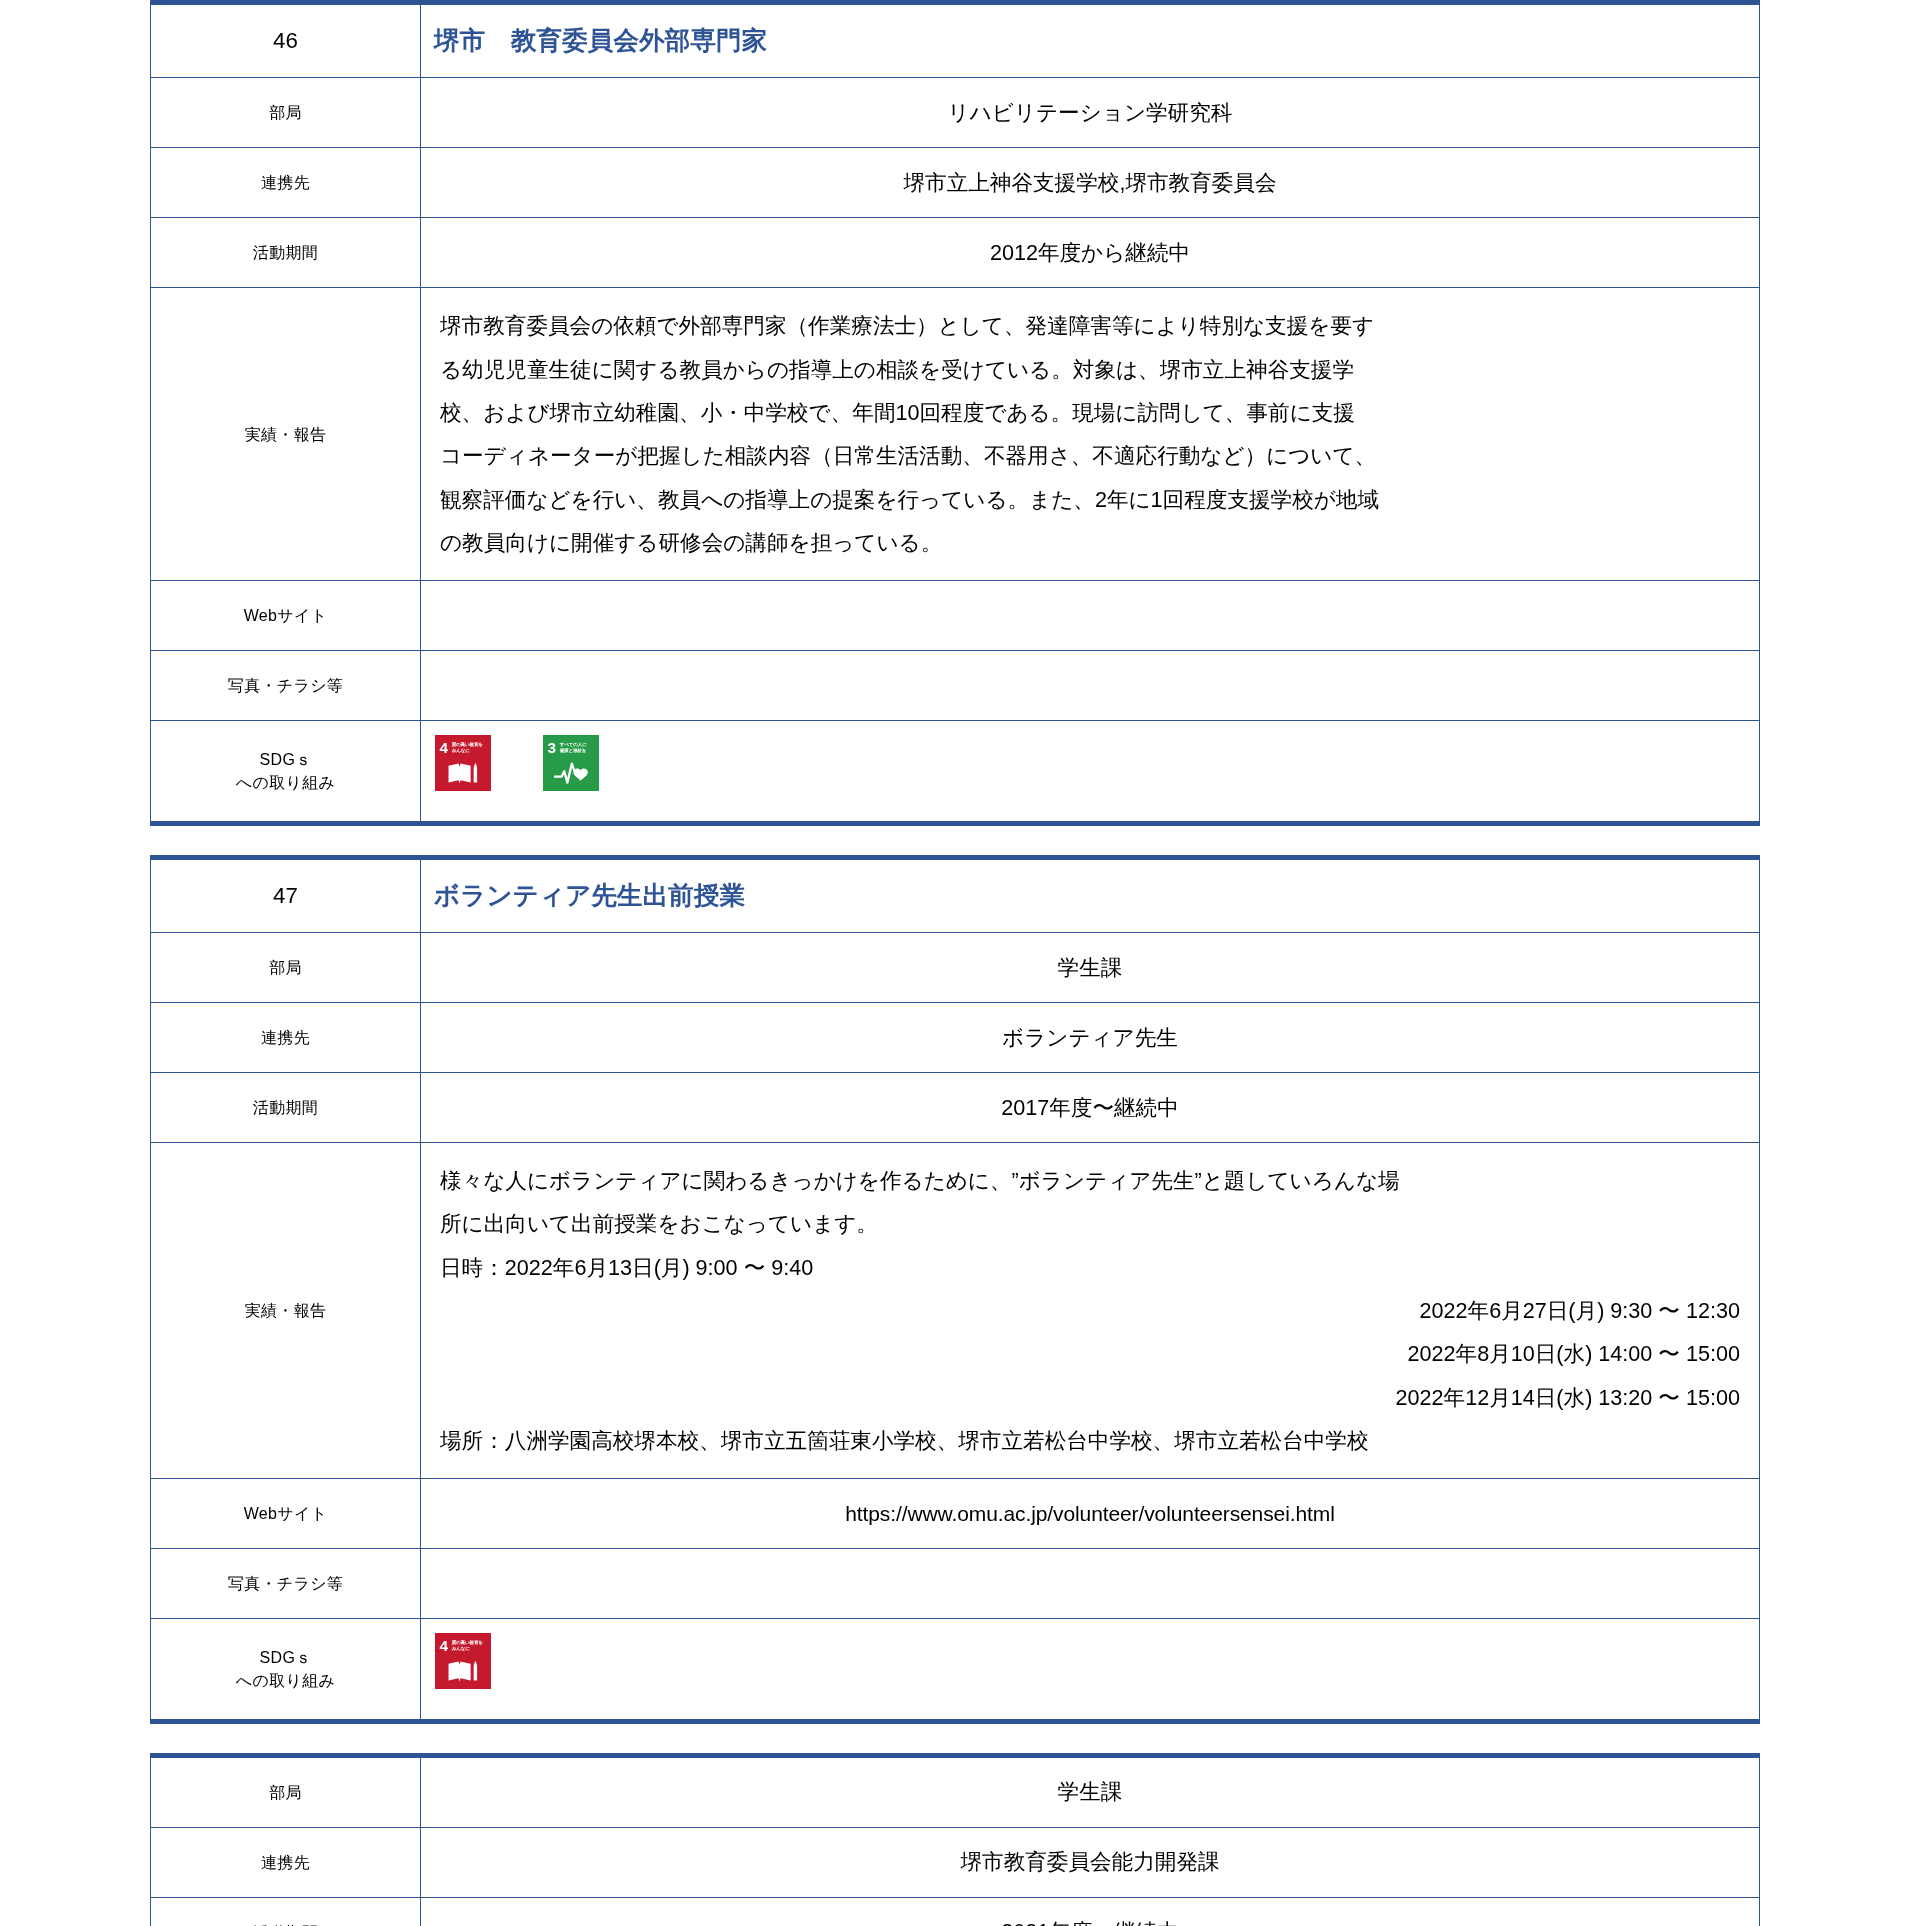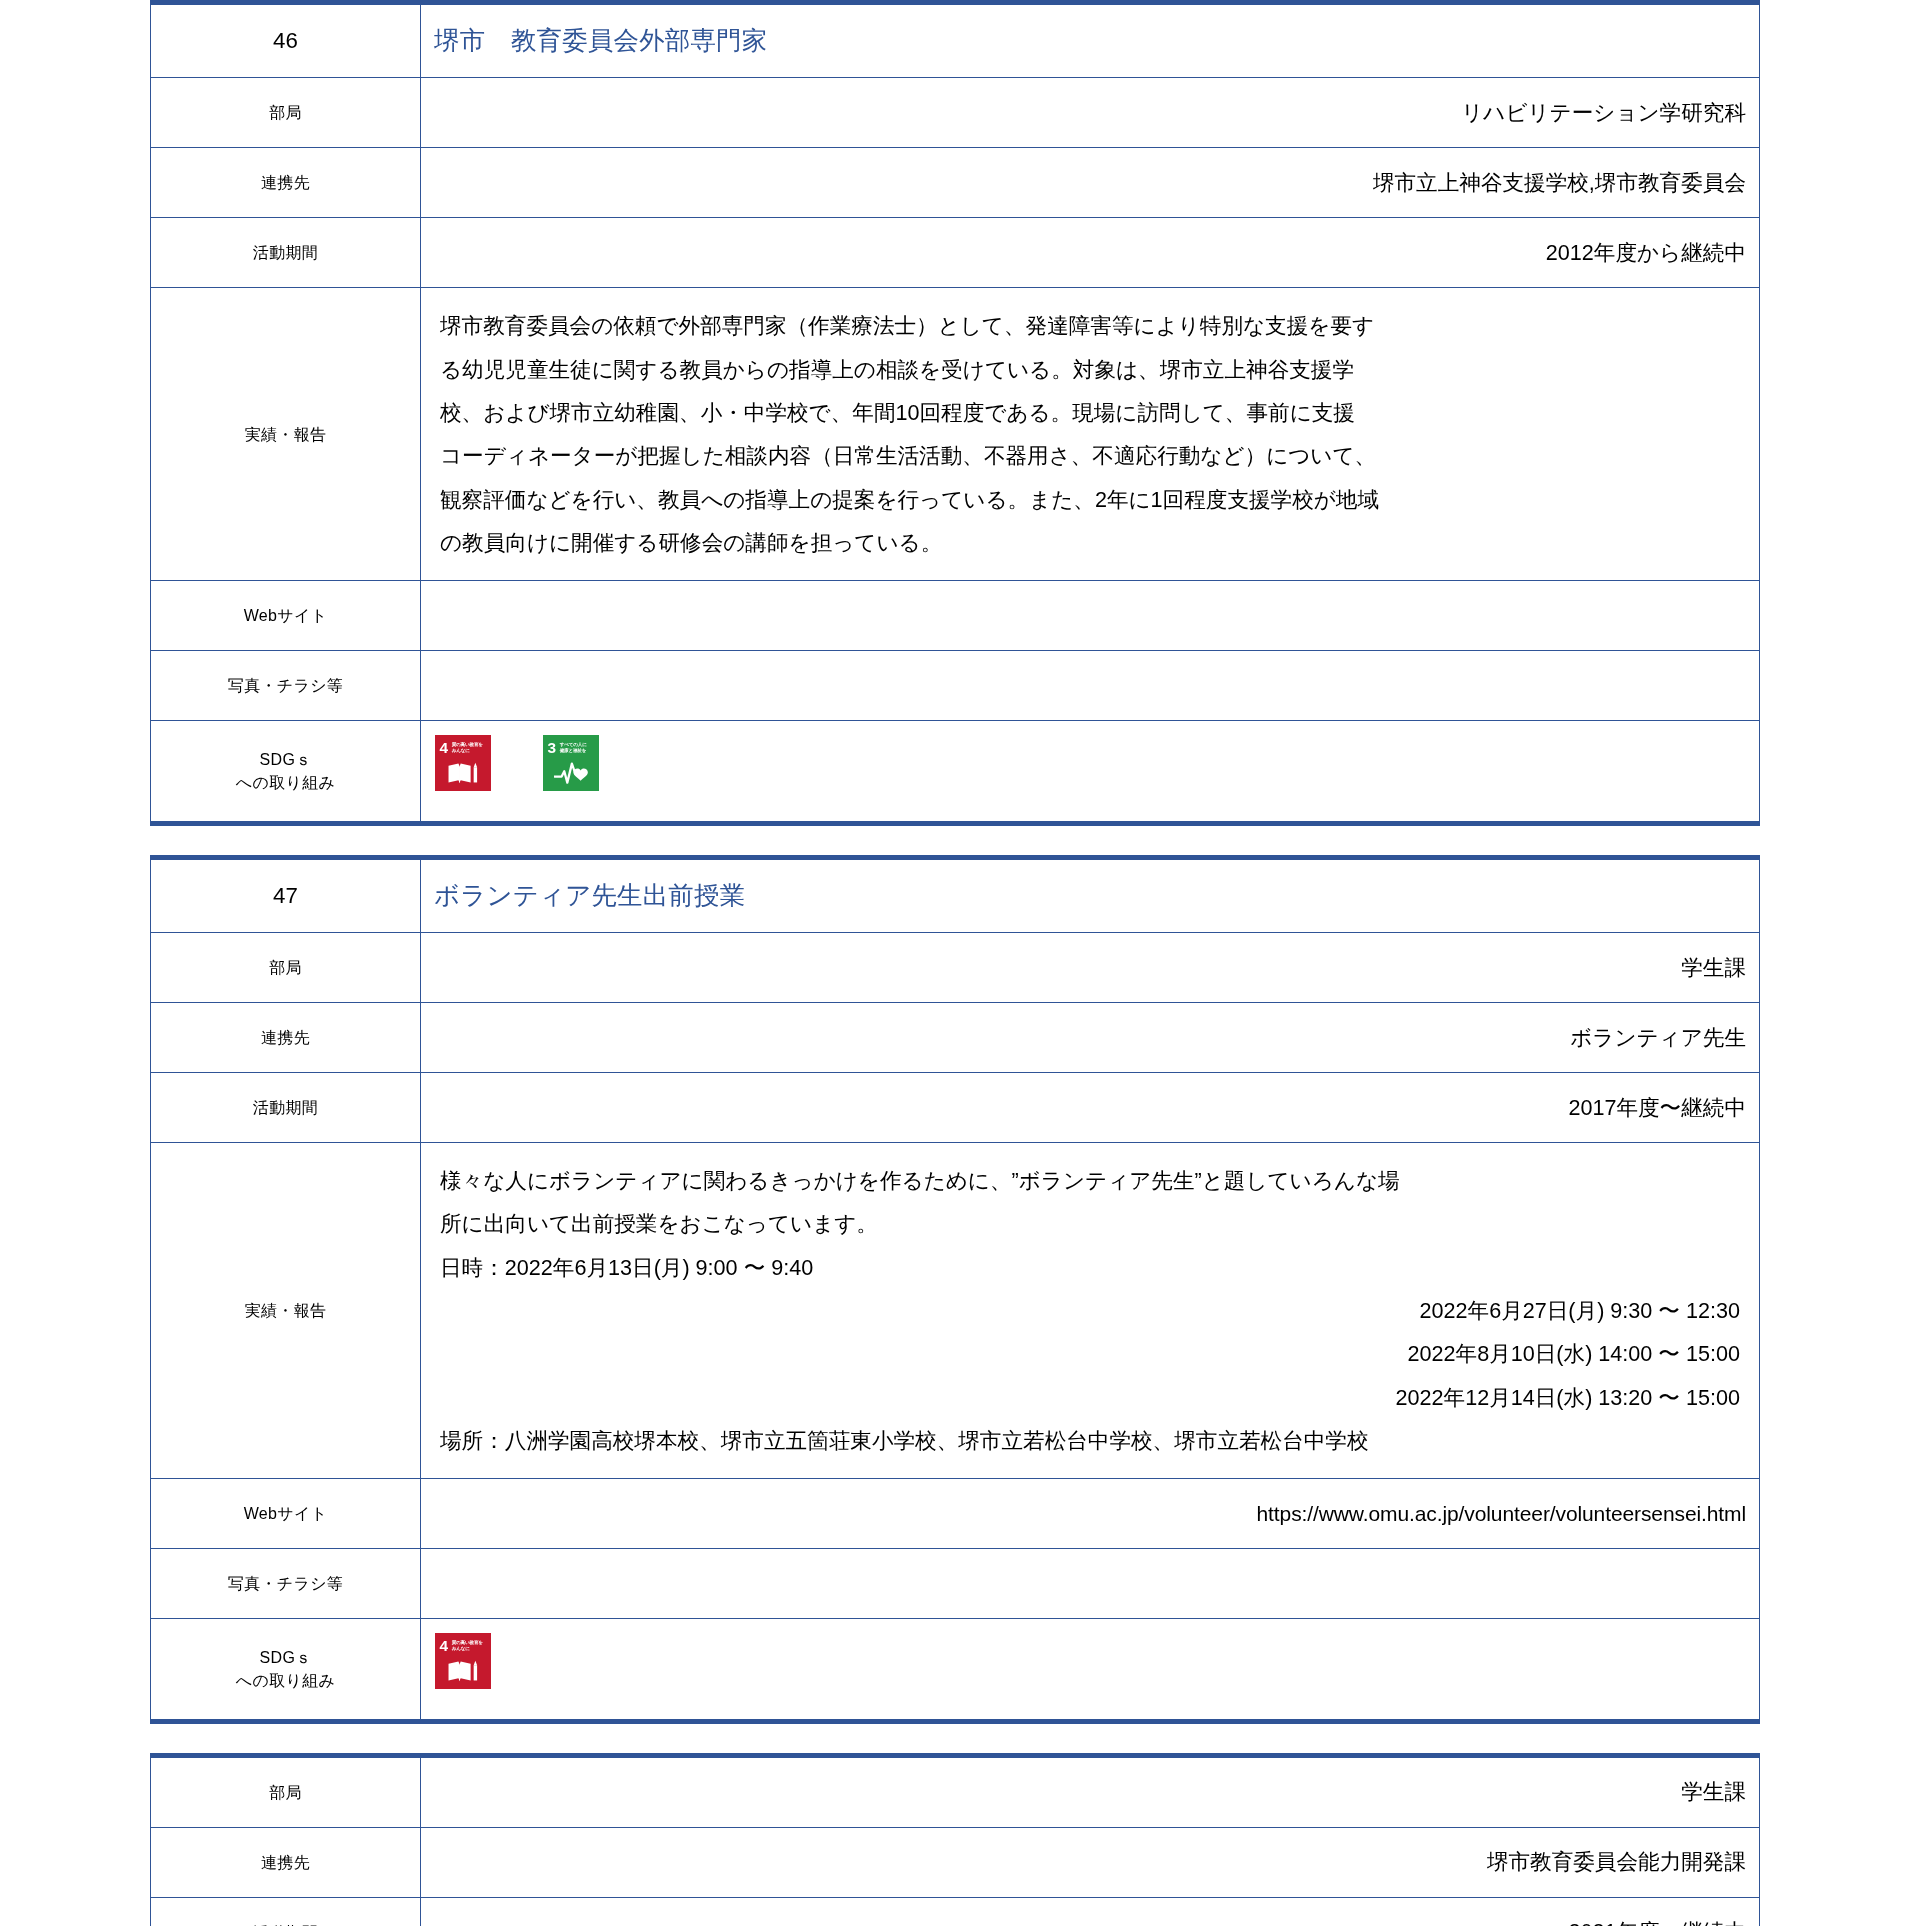--- a/index.html
+++ b/index.html
@@ -52,38 +52,38 @@
     line-height: 1.45;
     font-weight: normal;
     color: #000000;
     padding: 10px 3.9px;
     letter-spacing: 0.02em;
   }
   .label .sdg-l1 { display: block; }
   .label .sdg-l2 { display: block; }
 
   .value {
-    text-align: right;
+    text-align: center;
     font-size: 21.6px;
     line-height: 1.45;
     color: #000000;
     padding: 10px 13px;
     word-break: break-all;
   }
 
   .num {
     text-align: center;
     font-size: 22.3px;
     color: #000000;
     padding: 11.6px 3.9px;
   }
 
   .title-cell {
     font-size: 25.4px;
-    font-weight: normal;
+    font-weight: bold;
     color: #2F5496;
     padding: 10px 13px;
     letter-spacing: 0.01em;
   }
 
   .row-head > * { height: 49px; }
   .row-std  > * { height: 49px; }
 
   .body-cell {
     font-size: 21.6px;

